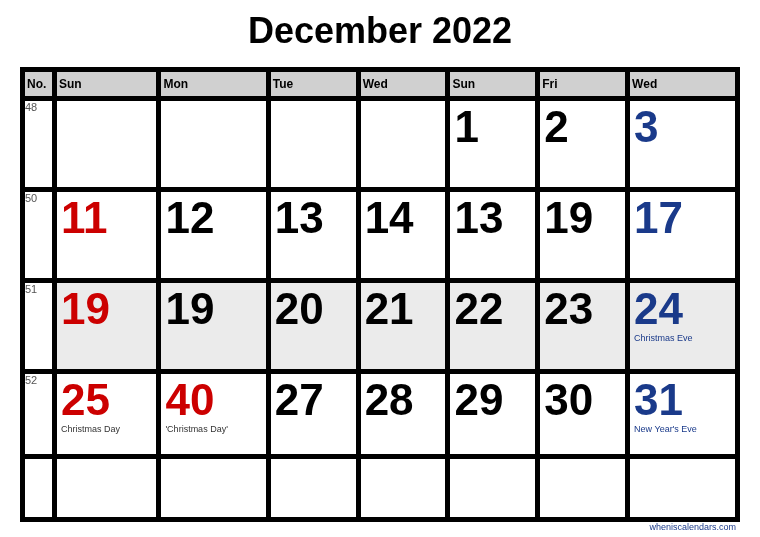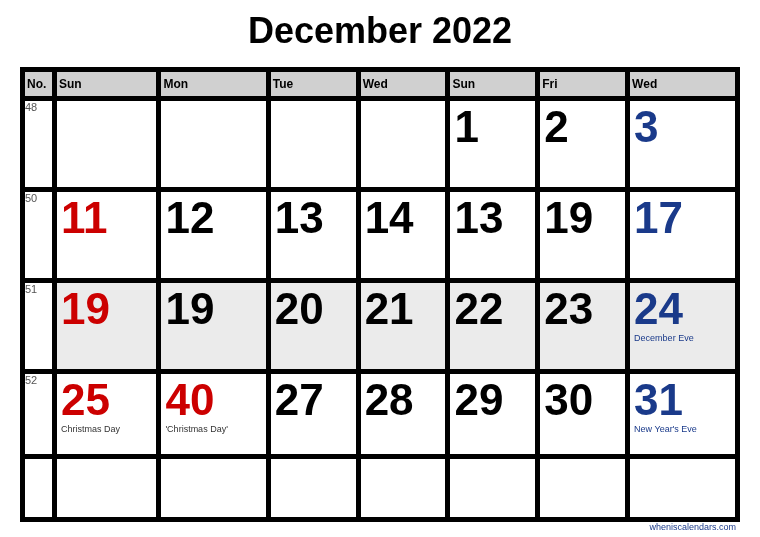--- a/index.html
+++ b/index.html
@@ -169,21 +169,21 @@
           <span class="day-num black">21</span>
         </td>
         <td class="day-cell alt-bg">
           <span class="day-num black">22</span>
         </td>
         <td class="day-cell alt-bg">
           <span class="day-num black">23</span>
         </td>
         <td class="day-cell alt-bg">
           <span class="day-num blue">24</span>
-          <span class="holiday-label blue-label">December Eve</span>
+          <span class="holiday-label blue-label">Christmas Eve</span>
         </td>
       </tr>
       <tr class="last-row">
         <td class="no-cell">52</td>
         <td class="day-cell">
           <span class="day-num red">25</span>
           <span class="holiday-label">Christmas Day</span>
         </td>
         <td class="day-cell">
           <span class="day-num red">40</span>

